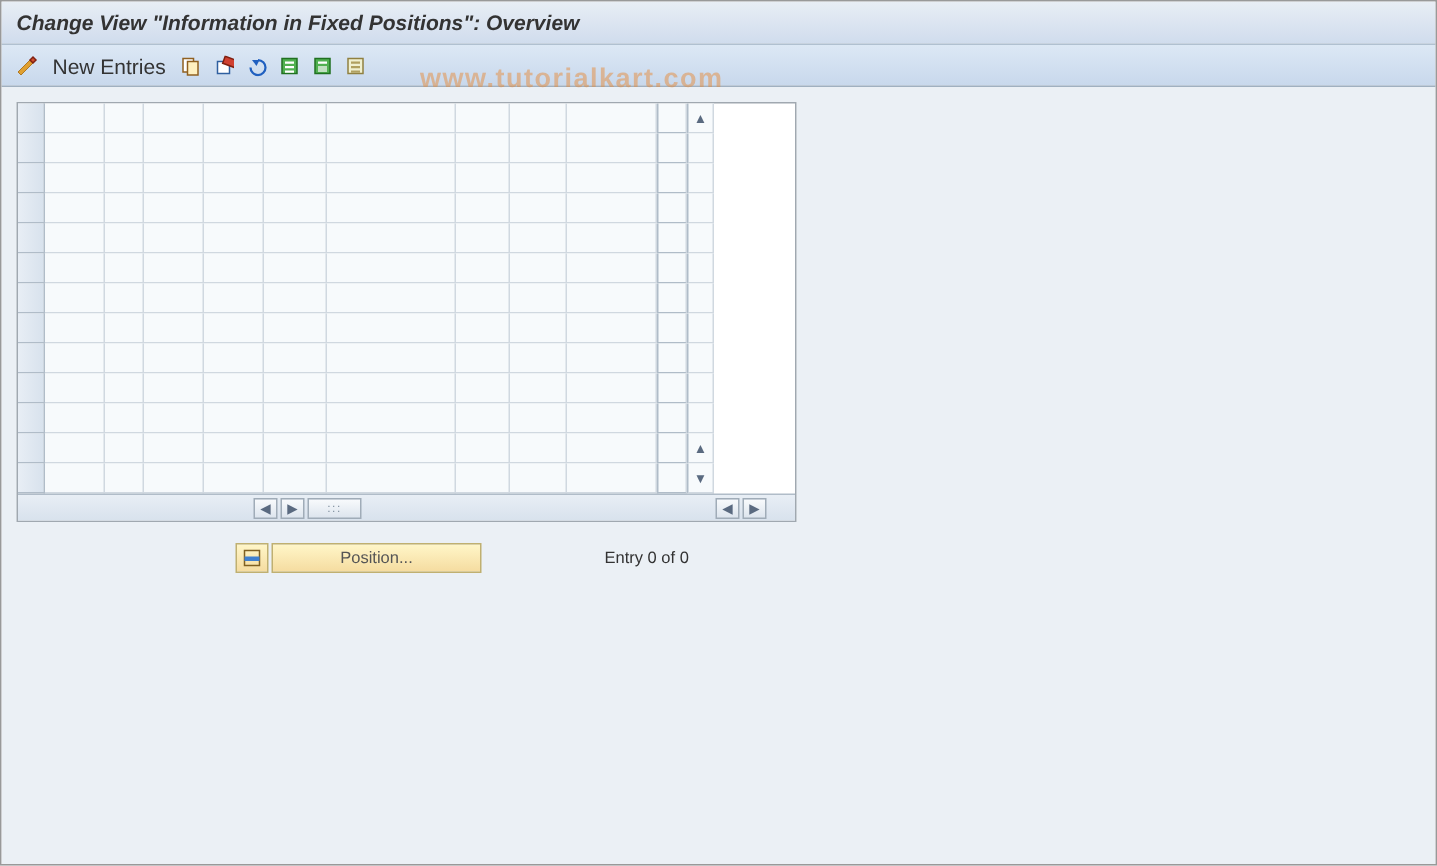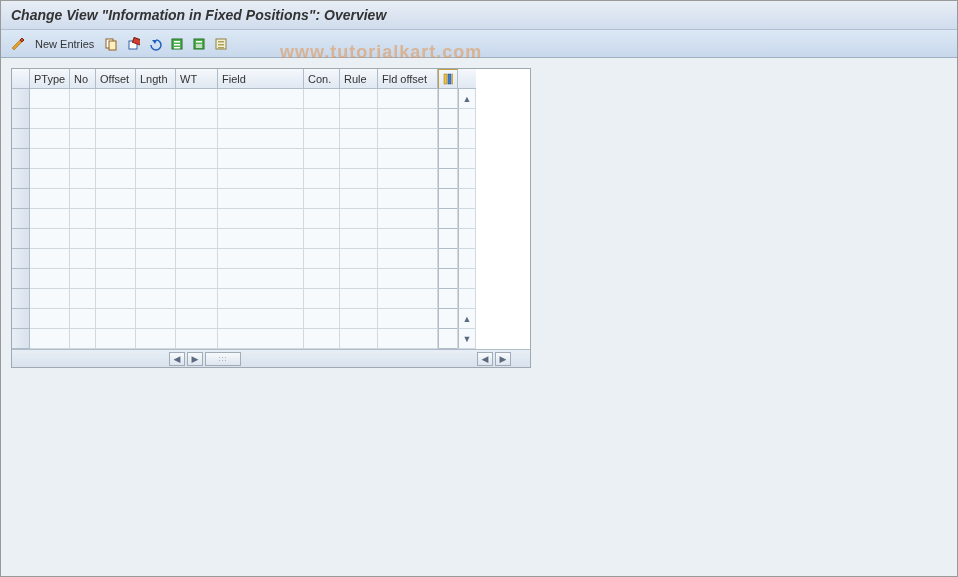--- a/index.html
+++ b/index.html
@@ -32,21 +32,21 @@
     }
     .tb-icon {
       width: 18px;
       height: 18px;
       display: inline-flex;
       align-items: center;
       justify-content: center;
       cursor: pointer;
     }
     .tb-text {
-      font-size: 11px;
+      font-size: 14px;
       color: #333;
       margin: 0 4px;
       cursor: pointer;
     }
     .watermark {
       position: absolute;
       top: 42px;
       left: 280px;
       font-size: 18px;
       font-weight: bold;
@@ -268,40 +268,20 @@
         <rect x="4" y="10" width="6" height="1.5" fill="#b0a060"></rect>
       </svg>
   </span>
 </div>
 
 <div class="watermark">www.tutorialkart.com</div>
 
 <div class="content">
 
   <div class="grid-wrap">
-    <div class="grid-row header-row">
-      <div class="cell c-rowsel"></div>
-      <div class="cell c-ptype">PType</div>
-      <div class="cell c-no">No</div>
-      <div class="cell c-offset">Offset</div>
-      <div class="cell c-lngth">Lngth</div>
-      <div class="cell c-wt">WT</div>
-      <div class="cell c-field">Field</div>
-      <div class="cell c-con">Con.</div>
-      <div class="cell c-rule">Rule</div>
-      <div class="cell c-fldoffset">Fld offset</div>
-      <div class="cell c-config config-btn">
-        <svg width="12" height="12">
-            <rect x="1" y="1" width="3" height="10" fill="#f0c040" stroke="#a07000" stroke-width="0.5"></rect>
-            <rect x="5" y="1" width="3" height="10" fill="#4080d0" stroke="#204080" stroke-width="0.5"></rect>
-            <rect x="9" y="1" width="3" height="10" fill="#f0c040" stroke="#a07000" stroke-width="0.5"></rect>
-          </svg>
-      </div>
-      <div class="cell c-scroll" style="background:linear-gradient(to bottom,#f5f8fc,#e0e8f2);border-right:none"></div>
-    </div>
 
     <div class="grid-row data-row">
         <div class="cell rowsel c-rowsel"></div>
         <div class="cell c-ptype"></div>
         <div class="cell c-no"></div>
         <div class="cell c-offset"></div>
         <div class="cell c-lngth"></div>
         <div class="cell c-wt"></div>
         <div class="cell c-field"></div>
         <div class="cell c-con"></div>
@@ -483,13 +463,24 @@
       <div class="hscroll-arrow">◀</div>
       <div class="hscroll-arrow">▶</div>
       <div class="hscroll-thumb">:::</div>
       <div class="hscroll-track"></div>
       <div class="hscroll-arrow">◀</div>
       <div class="hscroll-arrow">▶</div>
       <div style="width:18px"></div>
     </div>
   </div>
 
+  <div class="footer-row">
+    <div class="footer-spacer"></div>
+    <div class="pos-icon">
+      <svg width="14" height="14">
+          <rect x="2" y="2" width="10" height="10" fill="none" stroke="#806020"></rect>
+          <rect x="2" y="6" width="10" height="3" fill="#4080d0"></rect>
+        </svg>
+    </div>
+    <div class="pos-btn">Position...</div>
+    <div class="entry-text">Entry 0 of 0</div>
+  </div>
 </div>
 
 </body></html>

